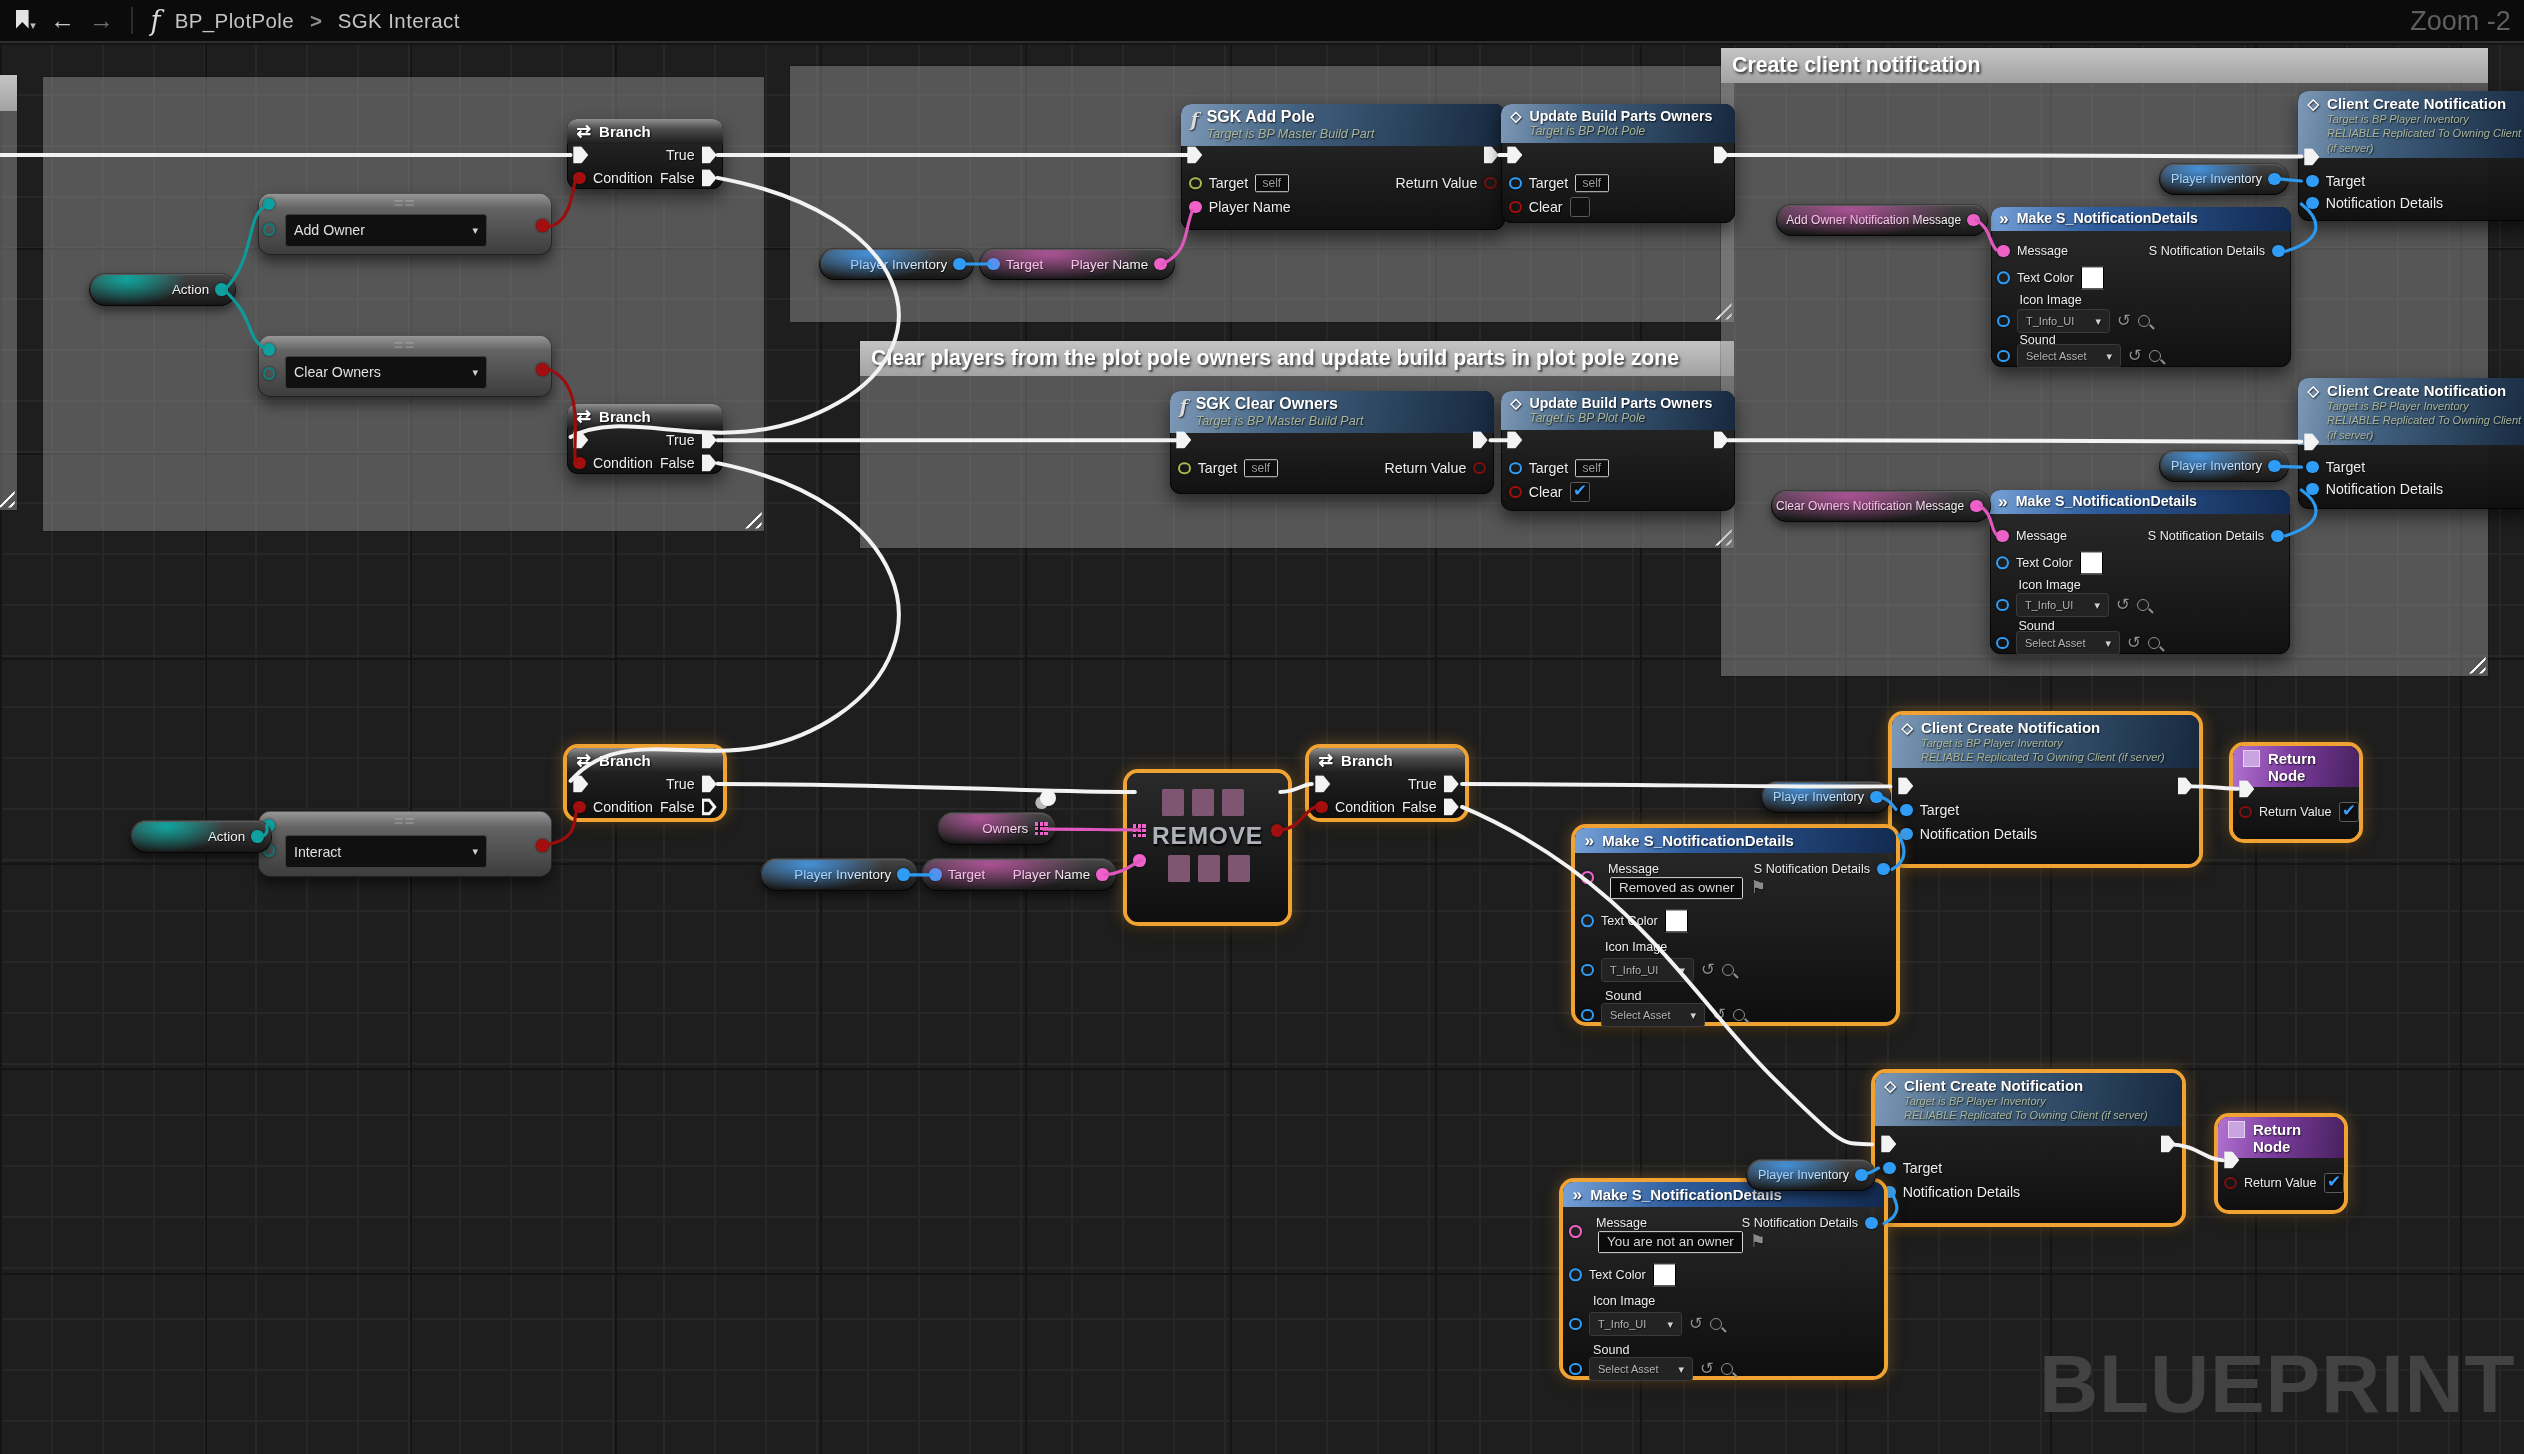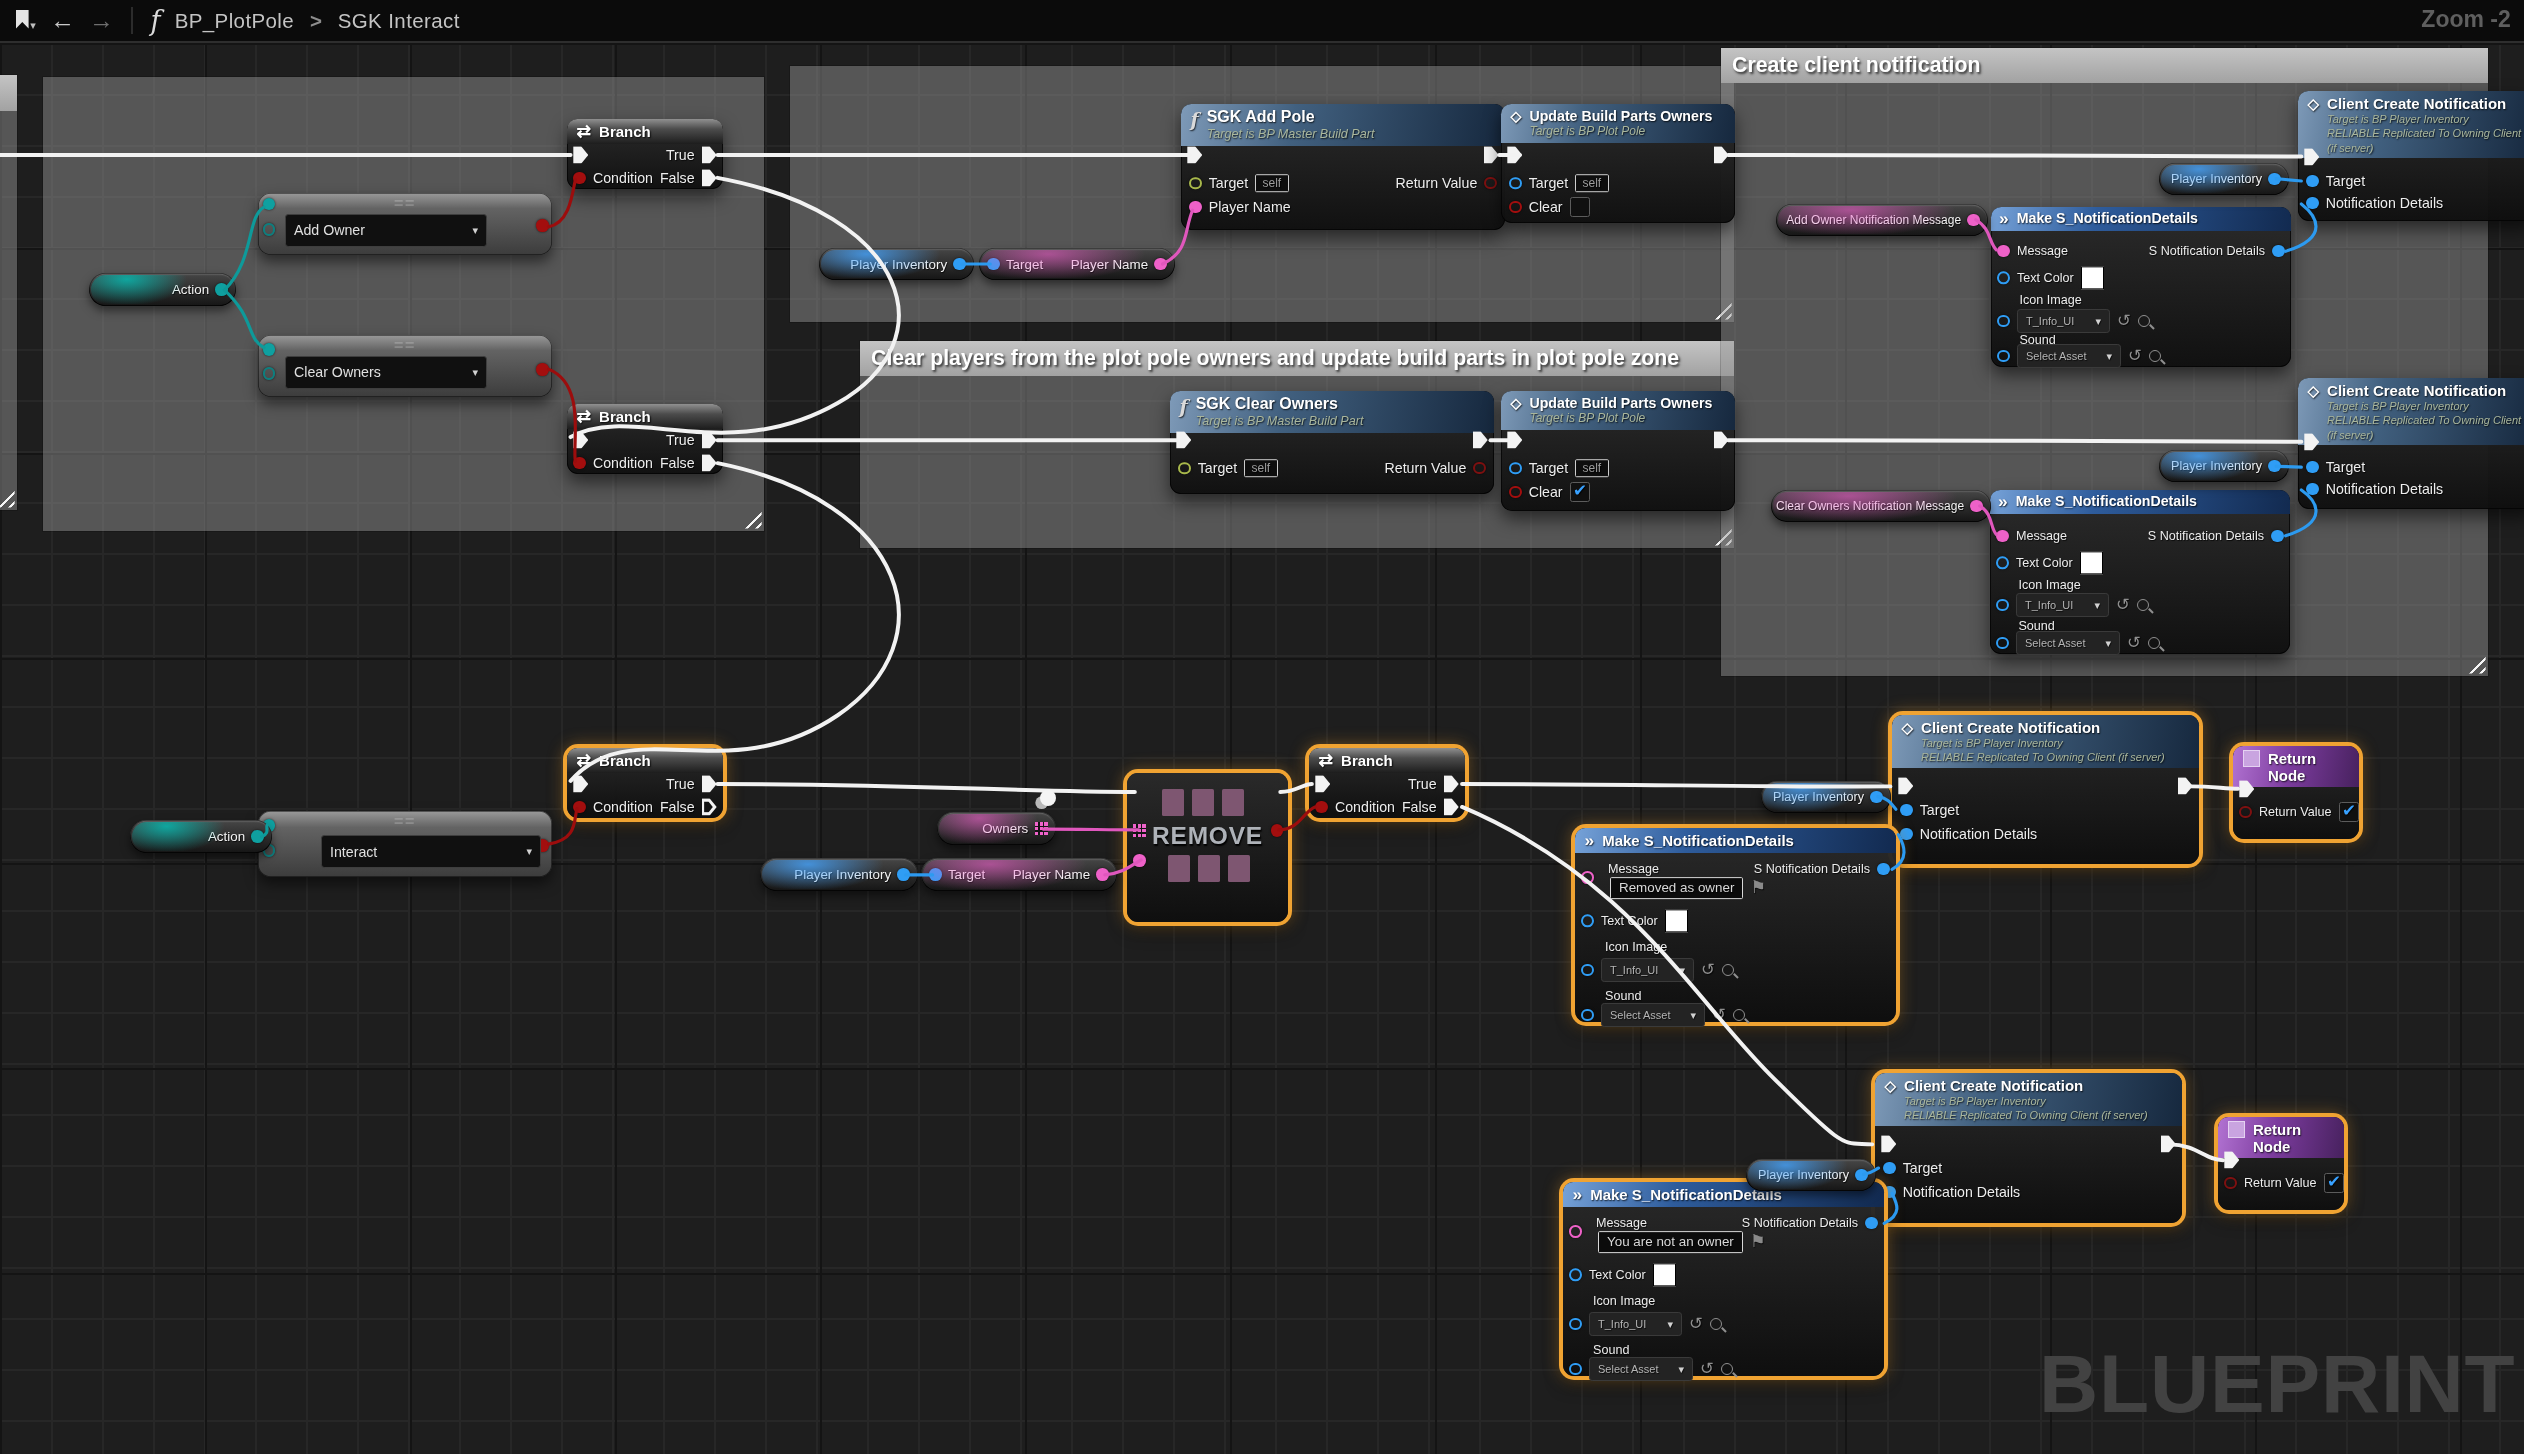--- a/index.html
+++ b/index.html
@@ -19,21 +19,21 @@
   
   #topbar{left:0;top:0;width:2525px;height:43px;background:#0b0b0b;border-bottom:2.4px solid #2e2e2e;display:flex;align-items:center;gap:14.2px;padding:0 16px;box-sizing:border-box;z-index:50;color:#c9c9c9;}
   .bkmk{width:12.6px;height:19px;background:#e4e4e4;clip-path:polygon(0 0,100% 0,100% 100%,50% 66%,0 100%);display:inline-block;}
   .chev-sm{font-size:11px;color:#bdbdbd;margin-left:1.6px;}
   .arrow{font-size:25px;font-weight:bold;line-height:1;}
   .arrow.fwd{color:#6f6f6f;}
   .tb-div{width:1.6px;height:27px;background:#2c2c2c;margin:0 3.2px;}
   .fn-glyph{font-family:"DejaVu Serif",serif;font-style:italic;font-size:27px;color:#dadada;}
   .crumb{font-size:20.5px;color:#c4c4c4;letter-spacing:0.4px;}
   .crumb-sep{font-size:20.5px;color:#8d8d8d;font-weight:bold;margin:0 1.6px;}
-  #zoomlabel{position:absolute;right:14.2px;top:6.3px;font-size:23px;font-weight:bold;color:#5f5f5f;z-index:51;}
+  #zoomlabel{position:absolute;right:14.2px;top:6.3px;font-size:27px;font-weight:normal;color:#5f5f5f;z-index:51;}
   
   .comment{background:rgba(150,150,150,.47);box-shadow:0 0 0 0.8px rgba(0,0,0,.25);z-index:1;}
   .chdr{position:absolute;left:0;top:0;right:0;height:35px;background:linear-gradient(#c4c4c4,#a2a2a2);color:#fff;font-weight:bold;font-size:21.3px;line-height:35px;padding:0 11px;text-shadow:1.6px 1.6px 2.4px rgba(45,45,45,.95);white-space:nowrap;overflow:hidden;box-sizing:border-box;}
   .rz{position:absolute;right:2.4px;bottom:2.4px;width:19px;height:19px;clip-path:polygon(100% 0,100% 100%,0 100%);background:repeating-linear-gradient(135deg,rgba(255,255,255,.95) 0 2.4px,transparent 2.4px 7.1px);}
   
   .node{background:linear-gradient(rgba(42,42,42,.97),rgba(14,14,14,.96));border-radius:11px;box-shadow:0 8px 17.4px rgba(0,0,0,.55),inset 0 0 0 0.8px rgba(0,0,0,.85);z-index:2;}
   .sel{box-shadow:0 0 0 4px #f0a332,0 0 16px 4px rgba(240,163,50,.35),0 8px 17.4px rgba(0,0,0,.55);}
   .nhdr{position:absolute;left:0;top:0;right:0;border-radius:10.3px 10.3px 0 0;padding:4px 9.5px 3.2px;color:#fff;font-weight:bold;font-size:16px;display:flex;gap:8px;align-items:flex-start;overflow:hidden;box-sizing:border-box;text-shadow:0.8px 0.8px 1.6px rgba(0,0,0,.8);}
   .h-fn{background:linear-gradient(100deg,#7e9ab8 0%,#41607f 35%,#16283e 100%);}
   .h-make{background:linear-gradient(100deg,#76a2d8 0%,#2e5c9c 35%,#122a50 100%);}
@@ -278,21 +278,21 @@
   <div class="dd abs" style="left:27px;top:20.5px;width:202px;height:33px;font-size:14.2px;color:#e0e0e0;">
       <span>Clear Owners</span>
       <span class="chev">▾</span>
     </div>
 </div>
 <div class="eq sel abs" style="left:258px;top:811px;width:294px;height:66px;">
   <div class="ghost" style="top:2.4px;left:50%;transform:translateX(-50%);font-size:16px;letter-spacing:1.6px;">==</div>
   <span class="pd c-teal abs" style="left:4.7px;top:8px;"></span>
   <span class="pd c-teal ring abs" style="left:4.7px;top:33px;"></span>
   <span class="pd c-red abs" style="right:3.2px;top:28.4px;"></span>
-  <div class="dd abs" style="left:27px;top:24px;width:220px;height:33px;font-size:14.2px;color:#e0e0e0;margin-left:36px;">
+  <div class="dd abs" style="left:27px;top:24px;width:202px;height:33px;font-size:14.2px;color:#e0e0e0;">
       <span>Interact</span>
       <span class="chev">▾</span>
     </div>
 </div>
 
 <div class="node abs" style="left:1181px;top:104px;width:324px;height:126px;">
   <div class="nhdr h-fn">
       <span class="fn-glyph" style="font-size:19px;">f</span>
     <span><span>SGK Add Pole</span><div class="nsub">Target is BP Master Build Part</div></span>
     </div>

